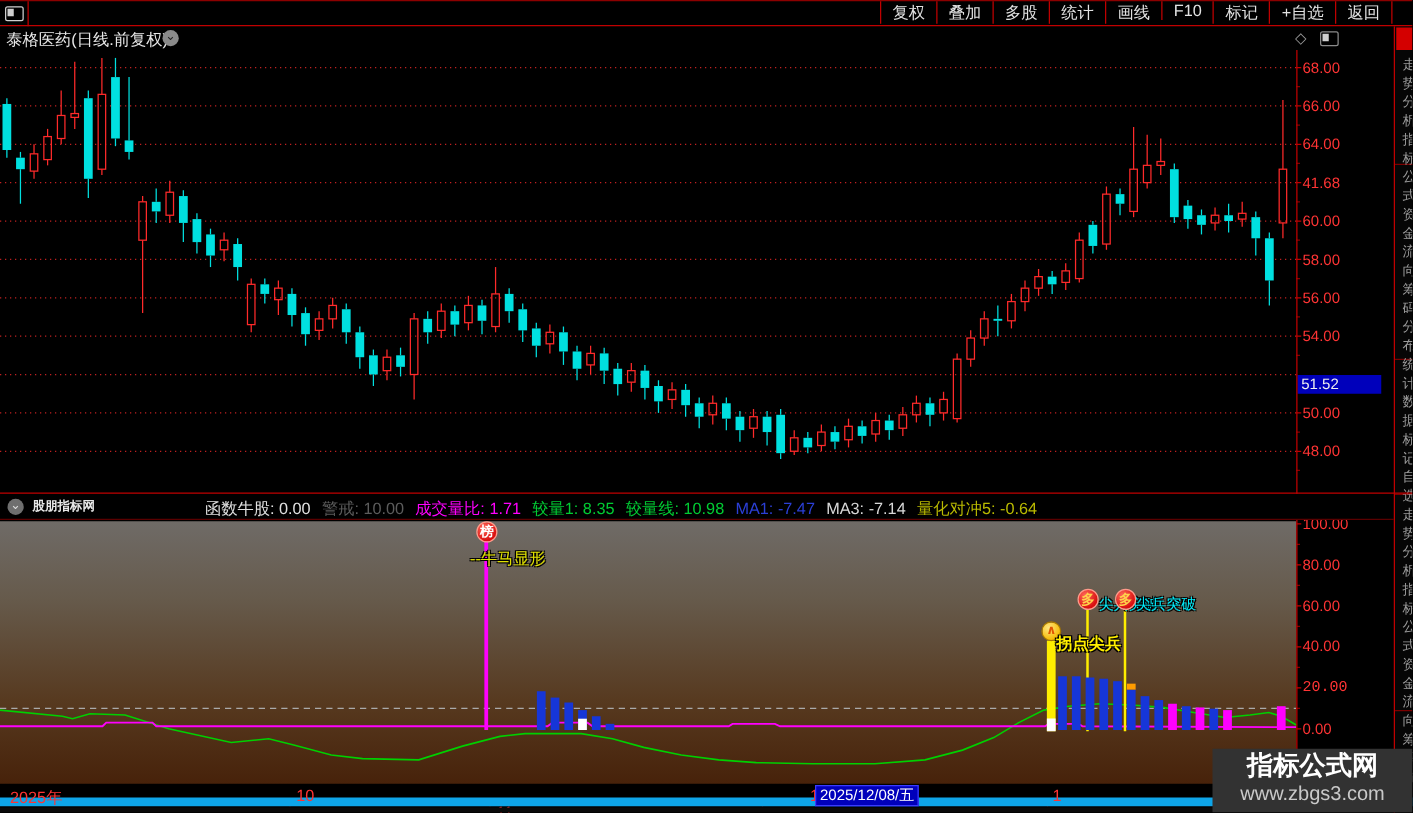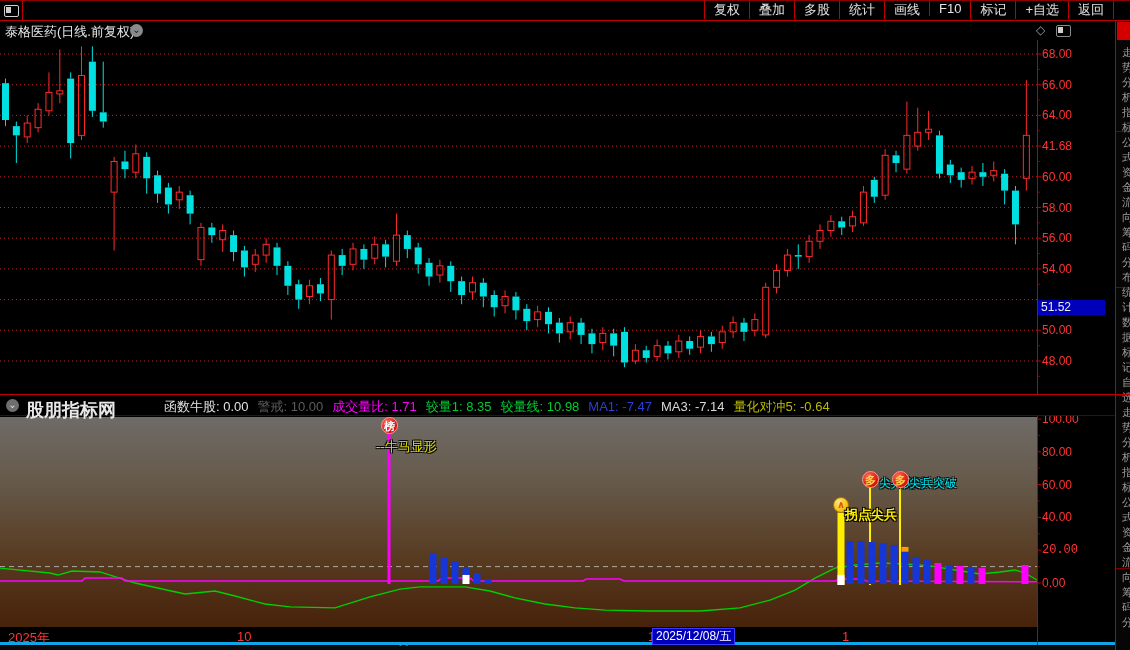--- a/index.html
+++ b/index.html
@@ -26,32 +26,32 @@
   #tchev{position:absolute;left:130px;top:3px;}
   #tdia{position:absolute;left:1036px;top:2px;color:#9a9a9a;font-size:12px;}
   #twin{position:absolute;left:1056px;top:4px;}
   
   #main-chart{position:absolute;left:0;top:40px;width:1037px;height:354px;z-index:1;}
   #ind-panel{position:absolute;left:0;top:417px;width:1037px;height:210px;z-index:1;
     background:linear-gradient(#6f6b67 0%,#665a4b 30%,#573a20 68%,#47220a 100%);}
   #redline-hdr{position:absolute;left:0;top:394px;width:1130px;height:1px;background:#c00000;z-index:5;}
   #ind-header{position:absolute;left:0;top:395px;width:1115px;height:21px;background:#000;z-index:4;
     border-bottom:1px solid #5a0000;box-sizing:border-box;}
-  #ind-src{position:absolute;left:26px;top:3px;color:#e8e8e8;font-size:18px;font-weight:bold;}
+  #ind-src{position:absolute;left:26px;top:3px;color:#e8e8e8;font-size:10px;font-weight:bold;}
   #hchev{position:absolute;left:6px;top:4px;background:#6f6f6f;color:#ddd;}
   #ind-fields{position:absolute;left:120px;top:3px;font-size:13px;white-space:nowrap;margin-left:44px;}
   .ifld{margin-right:9px;}
   
   #overlay{position:absolute;left:0;top:0;width:1130px;height:650px;z-index:2;pointer-events:none;}
   
   .ylab{position:absolute;color:#ff3434;font-size:12px;z-index:3;left:1042px;}
   #lastprice{position:absolute;left:1038px;width:64px;height:15px;background:#0000bb;color:#eee;
     font-size:12px;line-height:15px;padding-left:3px;z-index:3;}
   #xaxis{position:absolute;left:0;top:628px;width:1130px;height:17px;background:#000;z-index:3;
-    border-bottom:3px solid #0ea5e9;box-sizing:border-box;}
+    border-bottom:7px solid #0ea5e9;box-sizing:border-box;}
   #xaxis .xlab{position:absolute;top:1px;color:#ff3434;font-size:13px;z-index:3;}
   #datebox{position:absolute;top:0px;height:15px;background:#0000bb;border:1px solid #3a3aff;
     color:#fff;font-size:12px;line-height:14px;padding:0 3px;z-index:4;}
   #sliver{position:absolute;left:0;top:646px;width:1130px;height:4px;background:#0a0a0a;z-index:3;}
   
   #rstrip{position:absolute;left:1115px;top:21px;width:15px;height:629px;background:#060606;
     border-left:1px solid #c00000;box-sizing:border-box;z-index:4;overflow:hidden;}
   #rstrip .redblock{position:absolute;left:1px;top:1px;width:14px;height:18px;background:#d40000;}
   .rsep{position:absolute;left:0;width:15px;height:1px;background:#7a0000;}
   .rchar{position:absolute;left:6px;width:14px;color:#9a9a9a;font-size:11px;line-height:11px;}
@@ -601,14 +601,18 @@
   <div id="turnlabel" class="mlabel" style="left: 845px; top: 506px;">拐点尖兵</div>
   <div id="duo-container">
       <div class="mlabel cyanlabel" style="left: 879px; top: 475px;">尖兵突破</div>
       <div class="mlabel cyanlabel" style="left: 909px; top: 475px;">尖兵突破</div>
       <div class="badge duo" style="left: 862px; top: 471px;">多</div>
       <div class="badge duo" style="left: 892px; top: 471px;">多</div>
     </div>
 
   <div class="redv" style="left:1037px;top:40px;height:605px;"></div>
 
+  <div id="watermark">
+    <div id="wm1">指标公式网</div>
+    <div id="wm2">www.zbgs3.com</div>
+  </div>
 
 </div>
 
 </body></html>

